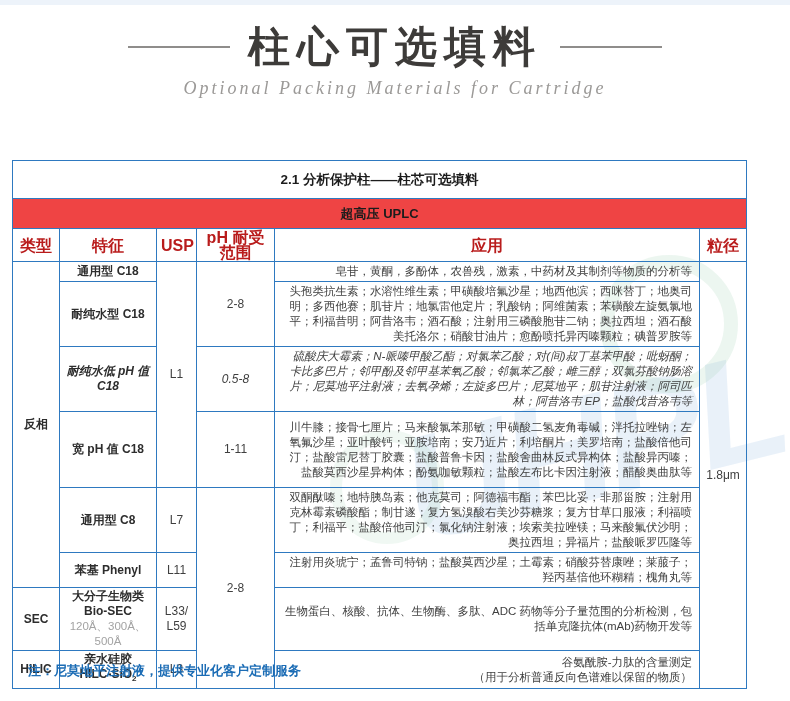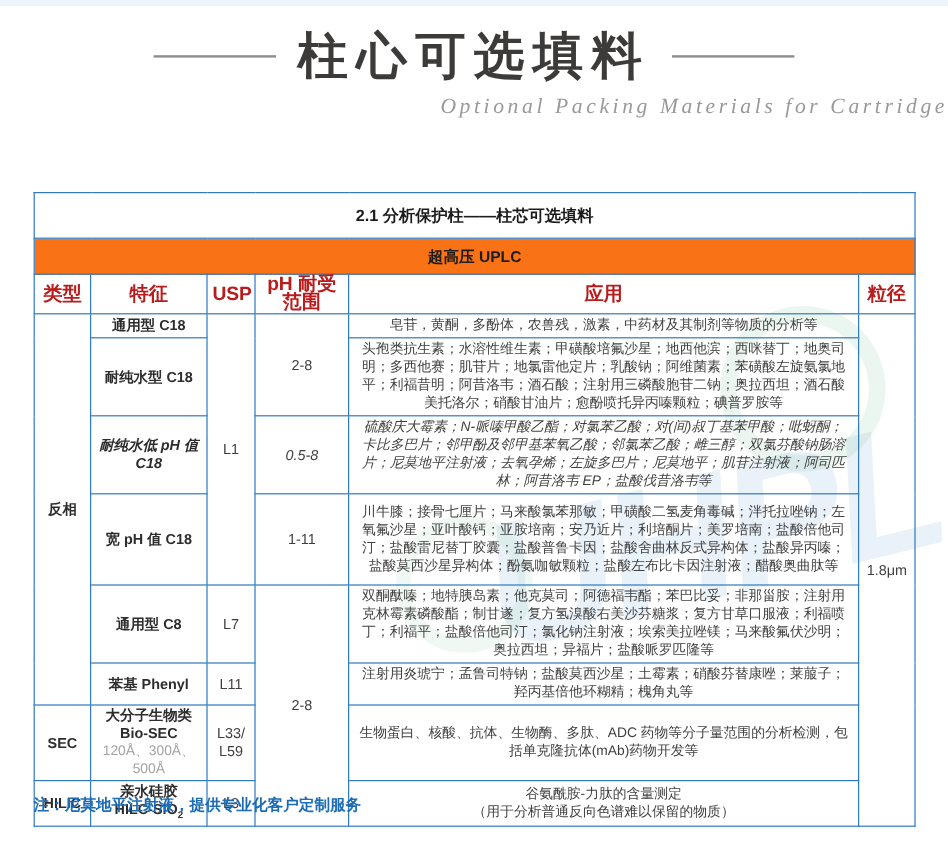--- a/index.html
+++ b/index.html
@@ -3,21 +3,21 @@
 <meta charset="utf-8">
 <style>
   html,body{margin:0;padding:0;}
   body{
     width:790px;height:701px;background:#ffffff;position:relative;overflow:hidden;
     font-family:"Liberation Sans","DejaVu Sans",sans-serif;
     -webkit-font-smoothing:antialiased;
   }
   .top-strip{position:absolute;top:0;left:0;width:790px;height:5px;background:#edf3fa;}
   
-  .hdr{position:absolute;top:22px;left:0;width:790px;text-align:right;}
+  .hdr{position:absolute;top:22px;left:0;width:790px;text-align:center;}
   .hdr-title-row{display:flex;align-items:center;justify-content:center;gap:18px;}
   .hdr-line{width:102px;height:2px;background:#8f8d8b;}
   .hdr-title{
     font-size:42px;font-weight:bold;color:#3d3b39;letter-spacing:7px;line-height:1.2;
   }
   .hdr-sub{
     margin-top:6px;font-family:"Liberation Serif","DejaVu Serif",serif;font-style:italic;
     font-size:18px;color:#9b9997;letter-spacing:3px;
   }
   
@@ -29,32 +29,32 @@
   }
   .wm-circle{
     left:600px;top:255px;width:110px;height:110px;border:14px solid rgba(150,205,170,0.18);
     border-radius:50%;
   }
   .wm-circle2{
     left:330px;top:430px;width:90px;height:90px;border:12px solid rgba(150,205,170,0.14);
     border-radius:50%;
   }
   
-  .tbl-wrap{position:absolute;left:28px;top:160px;width:734px;z-index:1;}
+  .tbl-wrap{position:absolute;left:12px;top:160px;width:734px;z-index:1;}
   table{border-collapse:collapse;width:734px;table-layout:fixed;background:transparent;}
   td,th{
     border:1px solid #2e79c0;color:#3f3f3f;font-size:11.5px;line-height:15px;
     padding:1px 4px;vertical-align:middle;text-align:center;box-sizing:border-box;
     background:transparent;
   }
   .row-section td{height:38px;font-size:13.5px;font-weight:bold;color:#1c1c1c;}
-  .row-uplc td{height:30px;font-size:13px;font-weight:bold;color:#1c1c1c;background:#f97316;}
+  .row-uplc td{height:30px;font-size:13px;font-weight:bold;color:#1c1c1c;background:#ef4444;}
   .row-cols td{height:33px;font-size:16px;font-weight:bold;color:#b91c1c;}
   td.app{
-    text-align:center;padding:2px 7px;
+    text-align:right;padding:2px 7px;
   }
   td.feature{font-weight:bold;color:#2d2d2d;font-size:12px;}
   td.type{font-weight:bold;color:#2d2d2d;font-size:12px;text-align:center;}
   td.usp{font-size:12px;}
   td.ph{font-size:12px;}
   td.particle{font-size:12px;}
   .gray-sub{color:#a3a3a3;font-weight:normal;font-size:11.5px;display:block;}
   .blk{display:block;}
   sub{font-size:8px;}
   

